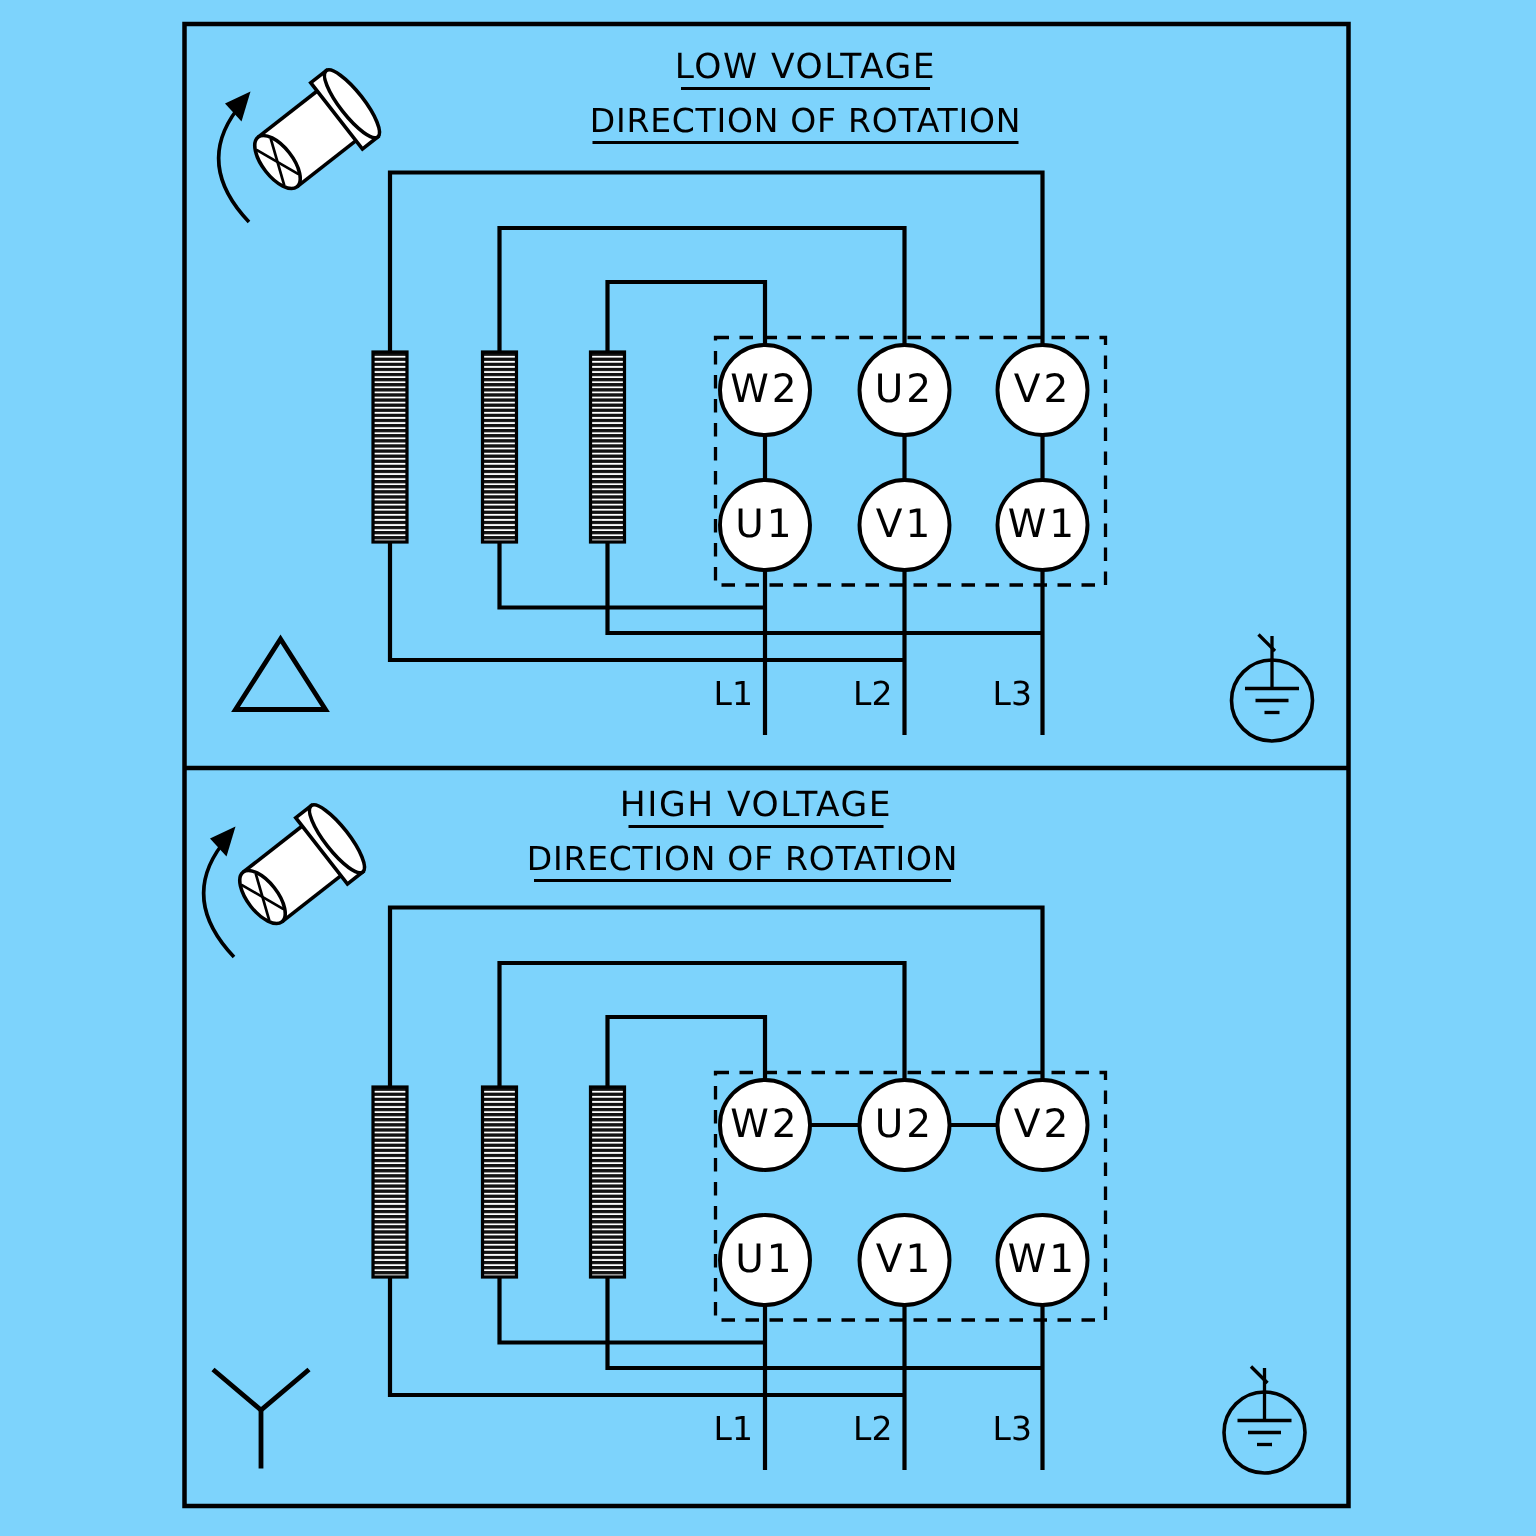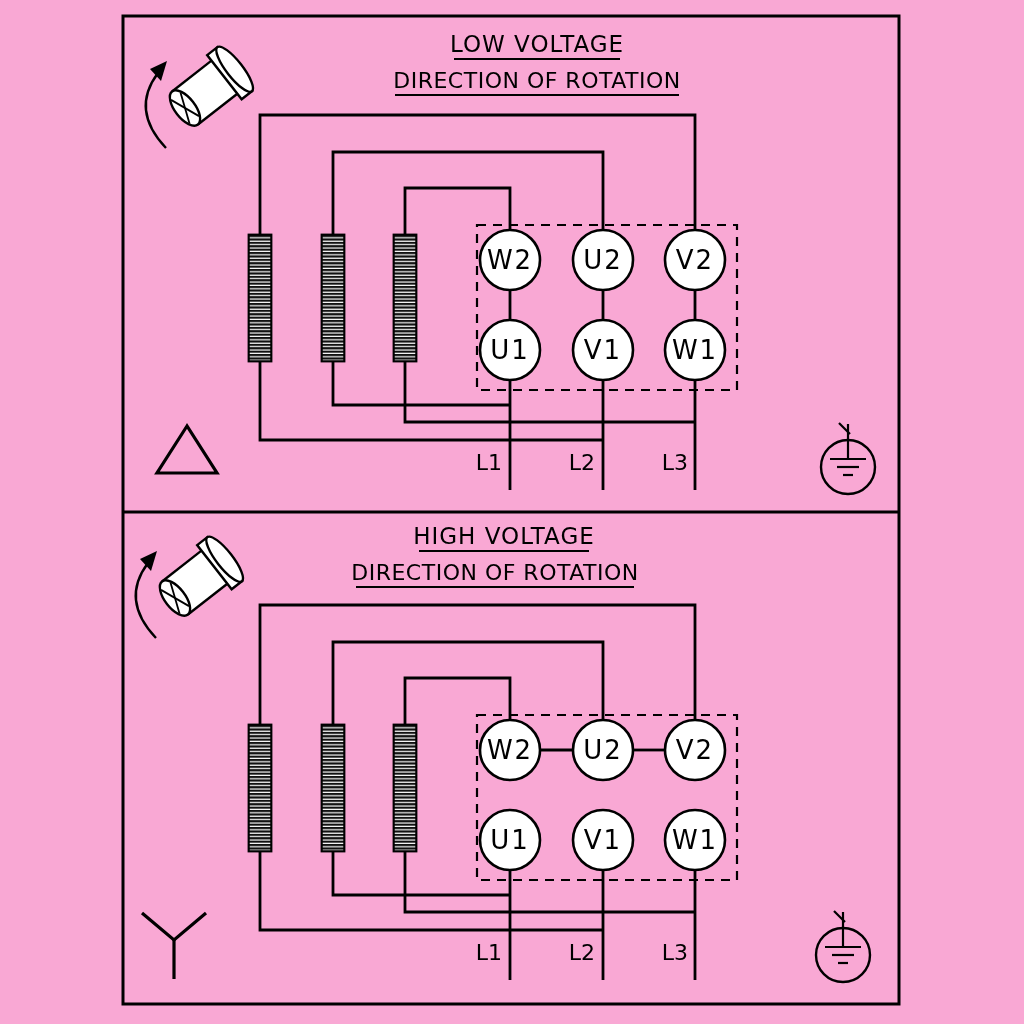--- a/index.html
+++ b/index.html
@@ -1,16 +1,16 @@
 <!DOCTYPE html>
 <html><head>
 <meta charset="utf-8">
 <style>
   html,body{margin:0;padding:0;background:#ffffff;}
-  .stage{position:relative;width:1024px;height:1024px;background:#f9a8d4;overflow:hidden;text-decoration:underline;}
+  .stage{position:relative;width:1024px;height:1024px;background:#7dd3fc;overflow:hidden;text-decoration:underline;}
   svg{display:block;}
   text{font-family:"DejaVu Sans","Liberation Sans",sans-serif;fill:#000;}
   .title{font-size:23px;letter-spacing:1px;text-anchor:middle;}
   .subtitle{font-size:22px;letter-spacing:0.5px;text-anchor:middle;}
   .tlabel{font-size:26px;letter-spacing:2px;text-anchor:middle;dominant-baseline:central;}
   .llabel{font-size:22px;text-anchor:end;}
 </style>
 </head>
 <body>
 

